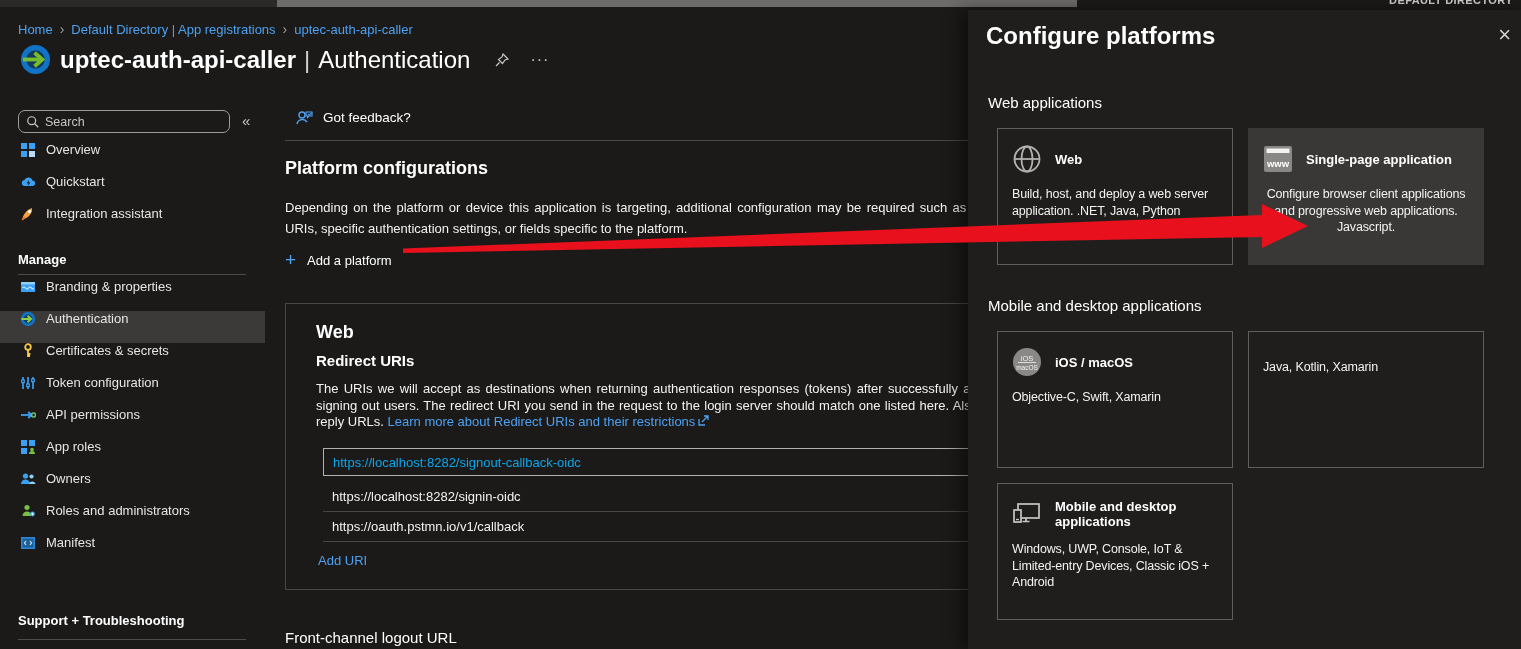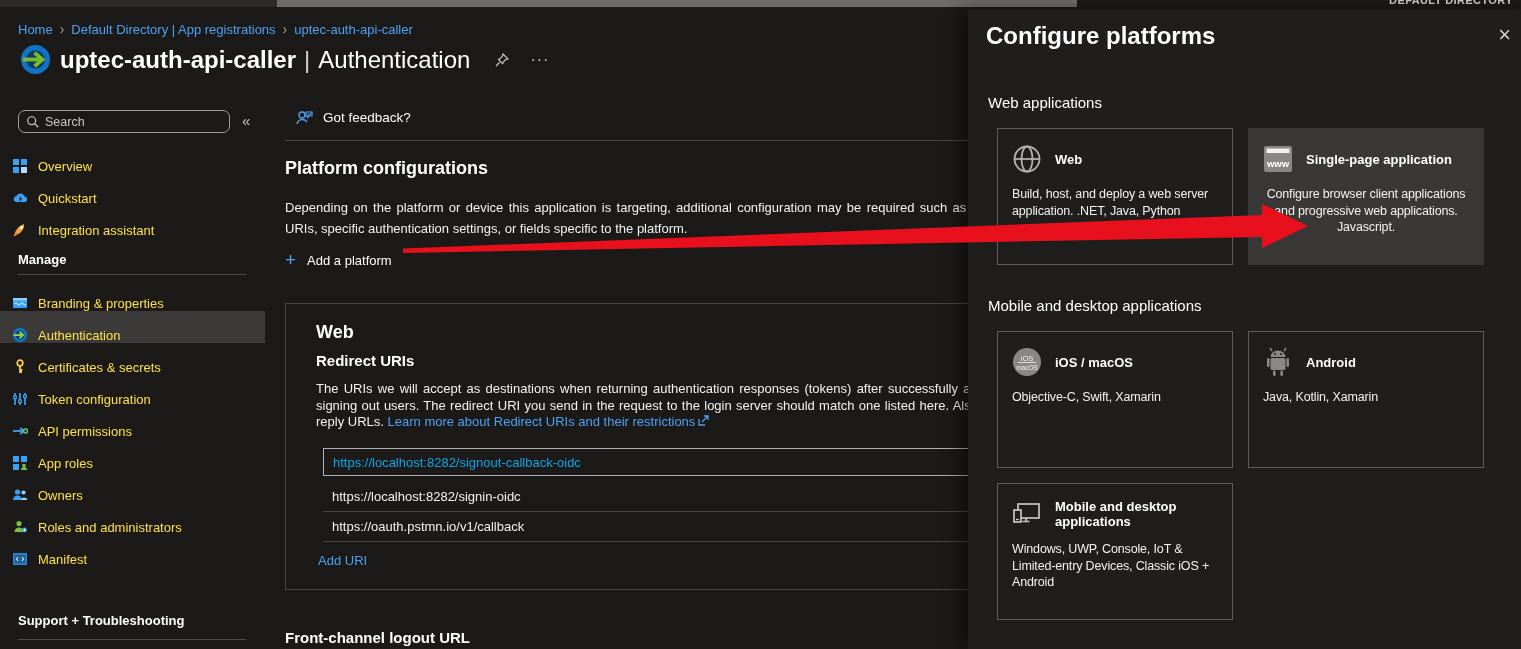--- a/index.html
+++ b/index.html
@@ -32,21 +32,21 @@
   .search-box { position:absolute; left:18px; top:10px; width:212px; height:23px;
     border:1px solid #9e9c9a; border-radius:7px; display:flex; align-items:center; background:transparent; }
   .search-box svg { margin:0 5px 0 7px; flex:0 0 auto; }
   .search-box input { background:transparent; border:none; outline:none; color:#f3f2f1; font-size:12.5px; width:160px;
     font-family:"Liberation Sans",sans-serif; }
   .search-box input::placeholder { color:#c8c6c4; }
   .collapse-btn { position:absolute; left:242px; top:12px; color:#c8c6c4; font-size:15px; cursor:pointer; }
   .nav { position:absolute; left:0; width:265px; }
   .nav-top { top:42px; }
   .nav-manage { top:179px; }
-  .nav-item { height:32px; display:flex; align-items:flex-end; padding-left:12px; cursor:pointer; color:#fde047; }
+  .nav-item { height:32px; display:flex; align-items:flex-start; padding-left:20px; cursor:pointer; color:#e5e5e5; }
   .nav-item.selected { background:#3b3a39; }
   .nav-item .ic { width:16px; height:16px; flex:0 0 auto; margin-right:10px; }
   .nav-label { font-size:13px; white-space:nowrap; }
   .nav-heading { position:absolute; left:18px; font-size:13px; font-weight:bold; color:#ffffff; white-space:nowrap; }
   .nav-heading.manage { top:152px; }
   .nav-heading.support { top:513px; }
   .side-divider { position:absolute; left:18px; width:228px; height:1px; background:#4d4b49; }
   .side-divider.d1 { top:174px; }
   .side-divider.d2 { top:539px; }
 
@@ -69,21 +69,21 @@
     text-align:justify; color:#f3f2f1; }
   .web-card .uris-desc a { color:#4da1f2; text-decoration:none; cursor:pointer; }
   .uri-input { position:absolute; left:37px; top:144px; width:700px; height:28px; border:1px solid #b3b0ad;
     background:transparent; color:#0ea5e9; font-size:13px; padding:0 9px; outline:none;
     font-family:"Liberation Sans",sans-serif; }
   .uri-row { position:absolute; left:37px; width:700px; height:30px; line-height:30px; padding-left:9px;
     border-bottom:1px solid #484644; font-size:13px; color:#f3f2f1; cursor:text; }
   .uri-row.r2 { top:178px; }
   .uri-row.r3 { top:208px; }
   .add-uri { position:absolute; left:32px; top:249px; color:#4da1f2; font-size:13px; cursor:pointer; }
-  .h-front-channel { position:absolute; left:285px; top:529px; font-size:15px; font-weight:700; }
+  .h-front-channel { position:absolute; left:285px; top:529px; font-size:15px; font-weight:400; }
 
   
   .panel { position:absolute; left:968px; top:10px; width:553px; height:639px; background:#1f1e1d;
     box-shadow:-8px 0 16px rgba(0,0,0,.45); z-index:20; }
   .panel-title { position:absolute; left:18px; top:12px; font-size:24px; font-weight:600; color:#fff; }
   .panel-close { position:absolute; right:10px; top:14px; color:#d2d0ce; font-size:22px; line-height:22px;
     cursor:pointer; font-weight:300; }
   .panel-section-title { position:absolute; left:20px; font-size:15px; color:#ffffff; }
   .pst-web { top:84px; }
   .pst-mobile { top:287px; }
@@ -330,34 +330,20 @@
         <text x="15" y="13.5" font-size="7.5" fill="#f3f2f1" text-anchor="middle" font-family="Liberation Sans, sans-serif">iOS</text>
         <path d="M6 15.5 h18" stroke="#f3f2f1" stroke-width="0.8"></path>
         <text x="15" y="23" font-size="6.5" fill="#f3f2f1" text-anchor="middle" font-family="Liberation Sans, sans-serif">macOS</text>
       </svg>
       <span class="title">iOS / macOS</span>
     </div>
     <div class="desc">Objective-C, Swift, Xamarin</div>
   </div>
 
   <div class="pcard c-android">
-    <div class="head">
-      <svg class="icw" viewBox="0 0 30 30">
-        <path d="M9 4 L7 1 M21 4 L23 1" stroke="#8a8886" stroke-width="1.4"></path>
-        <path d="M7.5 10 a7.5 6.5 0 0 1 15 0 Z" fill="#8a8886"></path>
-        <circle cx="12" cy="7" r="1" fill="#1f1e1d"></circle>
-          <circle cx="18" cy="7" r="1" fill="#1f1e1d"></circle>
-        <rect x="7.5" y="11" width="15" height="12" rx="1.5" fill="#8a8886"></rect>
-        <rect x="4" y="11" width="2.6" height="9" rx="1.3" fill="#8a8886"></rect>
-        <rect x="23.4" y="11" width="2.6" height="9" rx="1.3" fill="#8a8886"></rect>
-        <rect x="10" y="23.5" width="2.6" height="5.5" rx="1.3" fill="#8a8886"></rect>
-        <rect x="17.4" y="23.5" width="2.6" height="5.5" rx="1.3" fill="#8a8886"></rect>
-      </svg>
-      <span class="title">Android</span>
-    </div>
     <div class="desc">Java, Kotlin, Xamarin</div>
   </div>
 
   <div class="pcard c-mobdesk">
     <div class="head">
       <svg class="icw" viewBox="0 0 30 30">
         <rect x="6" y="5" width="21" height="14" fill="none" stroke="#c8c6c4" stroke-width="1.7"></rect>
         <path d="M14 19 v3 M10.5 22.5 h7" stroke="#c8c6c4" stroke-width="1.7"></path>
         <rect x="2" y="11" width="7" height="12" fill="#1f1e1d" stroke="#c8c6c4" stroke-width="1.7"></rect>
         <path d="M4 20.5 h3" stroke="#c8c6c4" stroke-width="1.3"></path>

